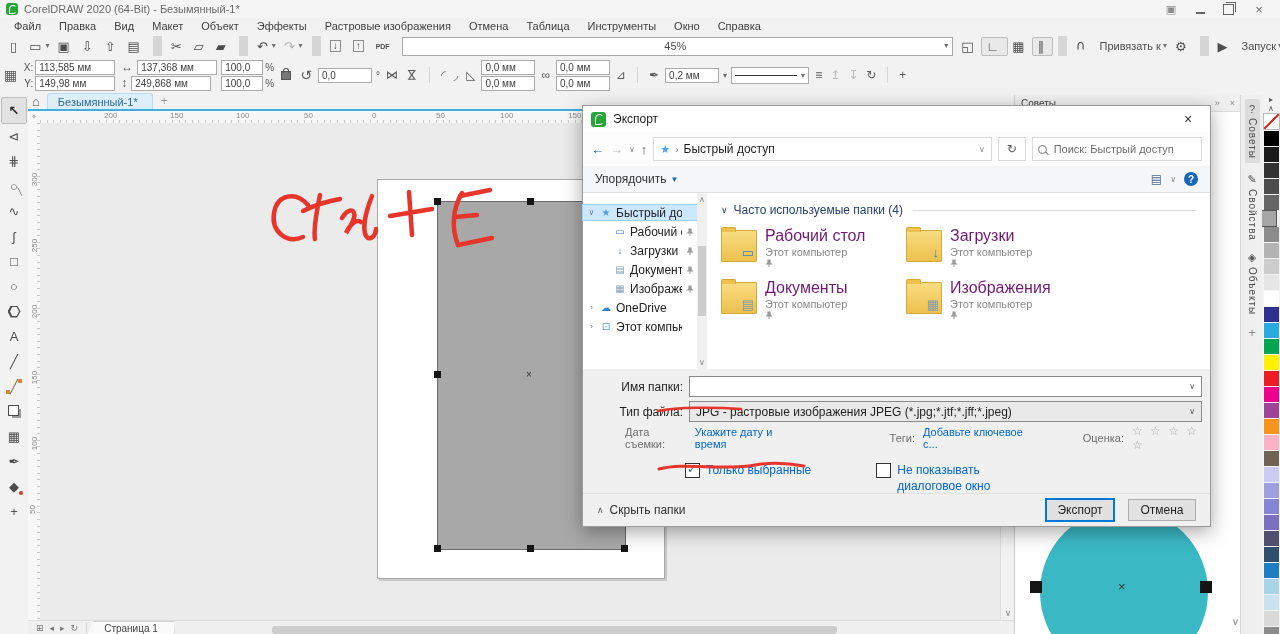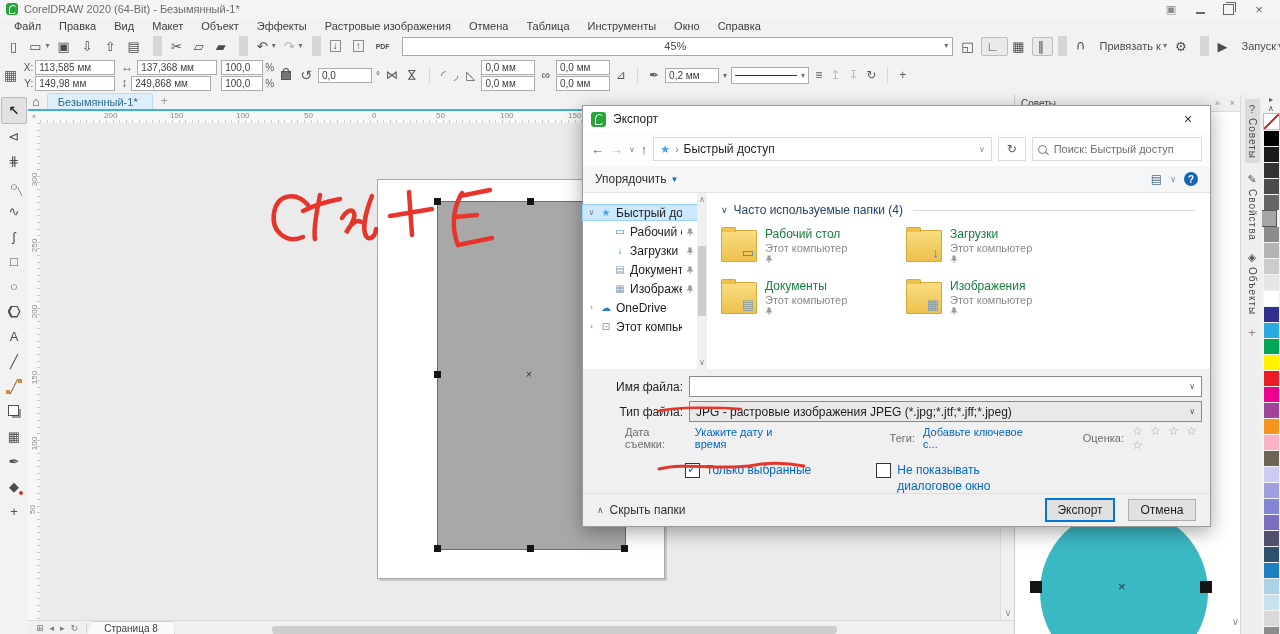--- a/index.html
+++ b/index.html
@@ -156,21 +156,21 @@
   #folderpane{flex:1;padding:10px 14px 0 14px}
   #grouphead{display:flex;align-items:center;color:#26426b;font-size:12px}
   #grouphead .gchev{font-size:9px;color:#26426b;margin-right:6px}
   #grouphead .hline{flex:1;border-top:1px solid #dcdcdc;margin-left:10px}
   #foldergrid{display:grid;grid-template-columns:185px 185px;grid-auto-rows:52px;margin-top:10px;column-gap:0}
   .fitem{display:flex;gap:8px}
   .ficon{width:34px;height:30px;background:linear-gradient(#f8dd80,#eec04e);border:1px solid #d4a93c;border-radius:1px;position:relative;flex:none;margin-top:3px}
   .ficon::before{content:"";position:absolute;left:-1px;top:-4px;width:13px;height:4px;background:#eec04e;border:1px solid #d4a93c;border-bottom:none;border-radius:2px 2px 0 0}
   .ficon .overlay{position:absolute;right:2px;bottom:2px;font-size:13px;line-height:1;background:#fff0;}
   .fmeta{display:flex;flex-direction:column;gap:1px}
-  .fname{color:#15803d;font-size:12px}
+  .fname{color:#701a75;font-size:16px}
   .floc{color:#8a8a8a;font-size:11px}
   
   .frow{display:flex;align-items:center;margin-top:4px}
   .flabel{width:100px;text-align:right;padding-right:6px;color:#1e1e1e}
   .combo{flex:1;height:19px;border:1px solid #8a8a8a;background:#fff;display:flex;align-items:center;padding:0 6px;margin-right:8px;position:relative}
   .combo input{border:none;outline:none;width:100%;font-size:12px;font-family:inherit;color:#1e1e1e;background:transparent}
   .combo.graybg{background:#e9e9e9}
   .combo .cv{font-size:8px;color:#555;margin-left:auto}
   #metarow{display:flex;align-items:center;margin-top:2px;font-size:11px}
   #metarow .mlabel{color:#6d6d6d}
@@ -637,21 +637,21 @@
 
       <span>⊞</span>
 
       <span>◂</span>
 
       <span>▸</span>
 
       <span>↻</span>
 
   </span>
-  <span class="pagetab">Страница 8</span>
+  <span class="pagetab">Страница 1</span>
 </div>
 <div class="abs" id="hthumb"></div>
 
 <div class="abs" id="docker">
   <div id="dockerhead">
     <span class="dtitle">Советы</span>
     <span class="dctl">
       <span>»</span>
       <span>×</span>
     </span>
@@ -918,21 +918,21 @@
               <svg width="8" height="8" viewBox="0 0 10 10">
                 <path d="M3,0.5 L7,0.5 L7,4.5 L9.5,7 L5.6,7 L5.6,10 L4.4,10 L4.4,7 L0.5,7 L3,4.5 Z" fill="#9a9a9a"></path>
               </svg>
             </span>
           </div>
 
       </div>
     </div>
   </div>
   <div class="frow" style="margin-top:7px">
-    <span class="flabel">Имя файла:</span>
+    <span class="flabel">Имя папки:</span>
     <span class="combo">
       <span class="cv">∨</span>
     </span>
   </div>
   <div class="frow">
     <span class="flabel">Тип файла:</span>
     <span class="combo graybg">
       <span style="white-space:nowrap;overflow:hidden">JPG - растровые изображения JPEG (*.jpg;*.jtf;*.jff;*.jpeg)</span>
       <span class="cv">∨</span>
     </span>

